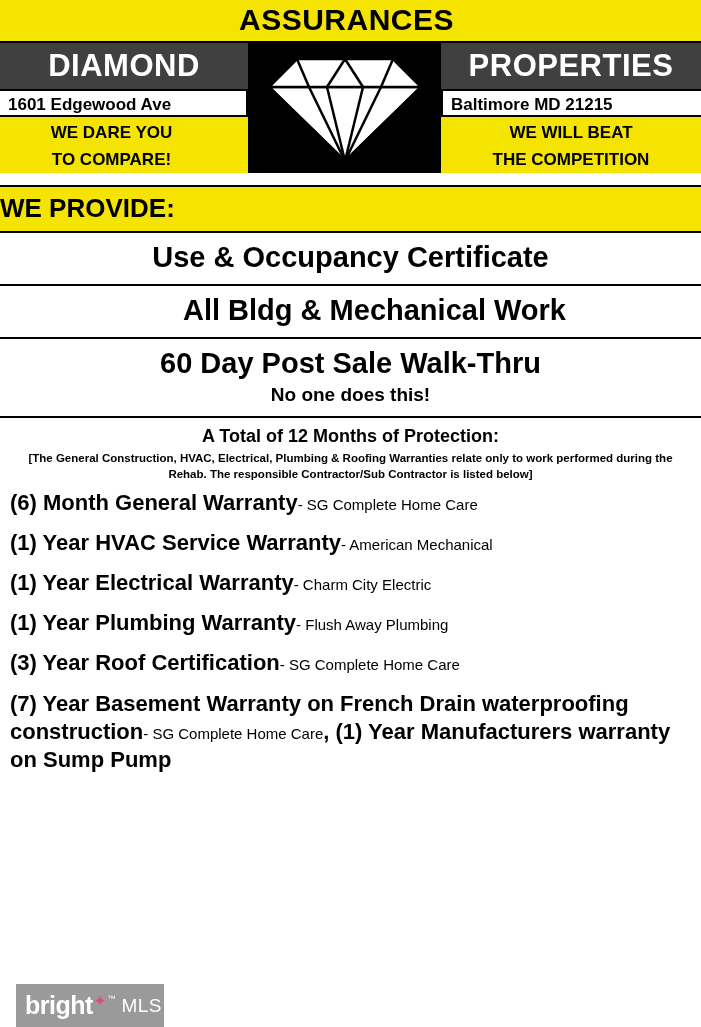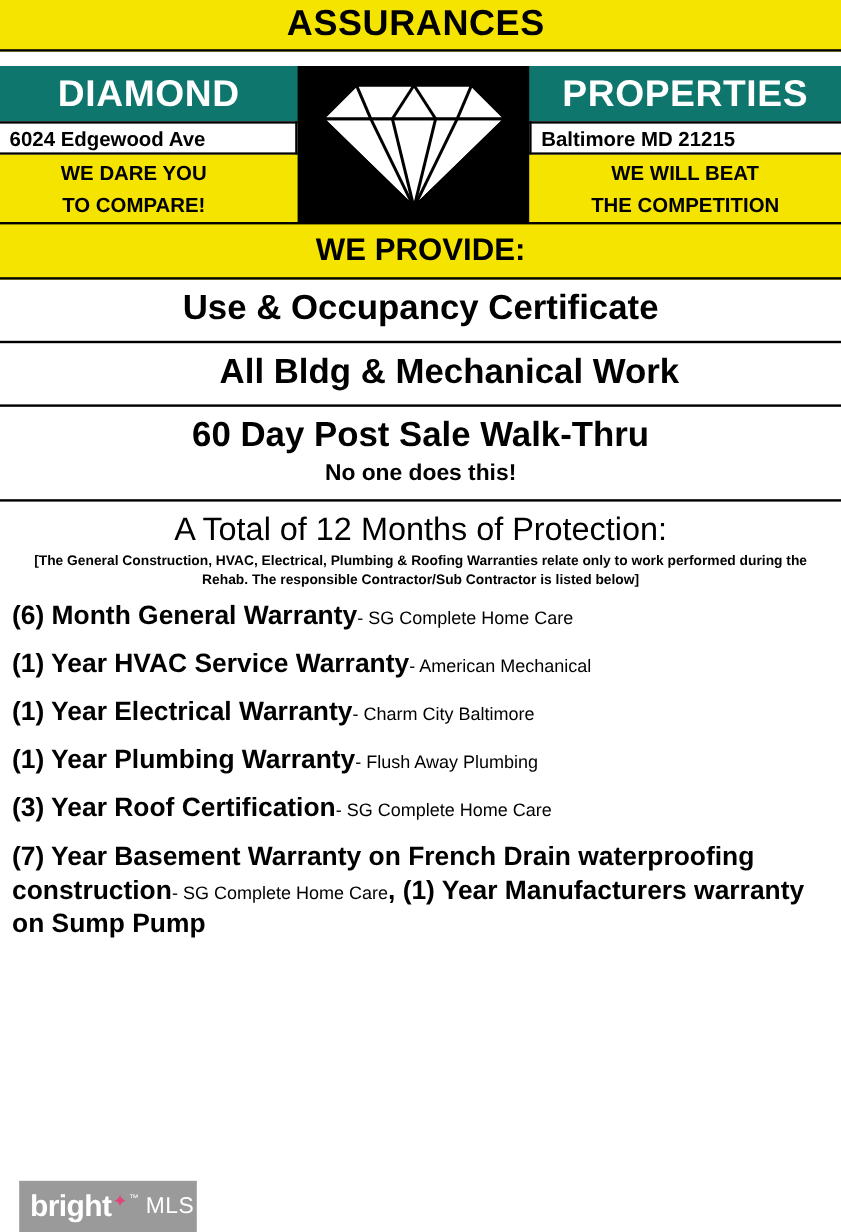--- a/index.html
+++ b/index.html
@@ -29,22 +29,21 @@
     font-size: 30px;
     font-weight: bold;
     letter-spacing: 0.5px;
     padding: 5px 8px 6px 0;
     color: #000;
     line-height: 1;
   }
   .brandrow {
     position: relative;
     height: 46px;
-    background: #0f766e;
-    margin-top: 12px;
+    background: #404040;
   }
   .brandrow .left,
   .brandrow .right {
     position: absolute;
     top: 0;
     height: 46px;
     line-height: 46px;
     color: #ffffff;
     font-size: 31px;
     font-weight: bold;
@@ -113,40 +112,41 @@
     width: 193px;
     height: 130px;
     background: #000;
     z-index: 5;
     display: flex;
     align-items: center;
     justify-content: center;
   }
   .we-provide {
     background: #f5e400;
-    text-align: center;
+    text-align: left;
     font-size: 26px;
     font-weight: bold;
     padding: 6px 0 7px 0;
     color: #000;
     border-top: 2px solid #000;
     border-bottom: 2px solid #000;
+    margin-top: 12px;
   }
   .row-line {
     border-bottom: 2px solid #000;
     text-align: center;
     color: #000;
     padding: 8px 0 10px 0;
   }
   .r-uoc { font-size: 29px; font-weight: bold; }
   .r-bldg-1 { font-size: 29px; font-weight: bold; line-height: 1.15; margin-left: 48px; }
   .r-bldg-2 { font-size: 27px; font-weight: bold; line-height: 1.15; }
   .r-walk-1 { font-size: 29px; font-weight: bold; }
   .r-walk-2 { font-size: 19px; font-weight: bold; margin-top: 4px; }
-  .r-total { font-size: 27px; font-weight: normal; padding-top: 8px; }
+  .r-total { font-size: 18px; font-weight: bold; padding-top: 8px; }
   .r-note {
     font-size: 11.5px;
     font-weight: bold;
     line-height: 1.35;
     padding: 4px 28px 2px 28px;
     color: #000;
   }
 
   
   .warranties {
@@ -216,21 +216,21 @@
   <div class="assurances">ASSURANCES</div>
 
   <div style="position:relative;">
 
     <div class="brandrow">
       <div class="left">DIAMOND</div>
       <div class="right">PROPERTIES</div>
     </div>
 
     <div class="addressrow">
-      <div class="cell left">6024 Edgewood Ave</div>
+      <div class="cell left">1601 Edgewood Ave</div>
       <div class="cell right">Baltimore MD 21215</div>
     </div>
 
     <div class="sloganrow">
       <div class="cell left">
         <div>WE DARE YOU</div>
         <div>TO COMPARE!</div>
       </div>
       <div class="cell right">
         <div>WE WILL BEAT</div>
@@ -282,21 +282,21 @@
 
     <div class="w-item">
       <span class="w-main">(6) Month General Warranty</span><span class="w-sub">- SG Complete Home Care</span>
     </div>
 
     <div class="w-item">
       <span class="w-main">(1) Year HVAC Service Warranty</span><span class="w-sub">-  American Mechanical</span>
     </div>
 
     <div class="w-item">
-      <span class="w-main">(1) Year Electrical Warranty</span><span class="w-sub">- Charm City Baltimore</span>
+      <span class="w-main">(1) Year Electrical Warranty</span><span class="w-sub">- Charm City Electric</span>
     </div>
 
     <div class="w-item">
       <span class="w-main">(1) Year Plumbing Warranty</span><span class="w-sub">- Flush Away Plumbing</span>
     </div>
 
     <div class="w-item">
       <span class="w-main">(3) Year Roof Certification</span><span class="w-sub">- SG Complete Home Care</span>
     </div>
 

